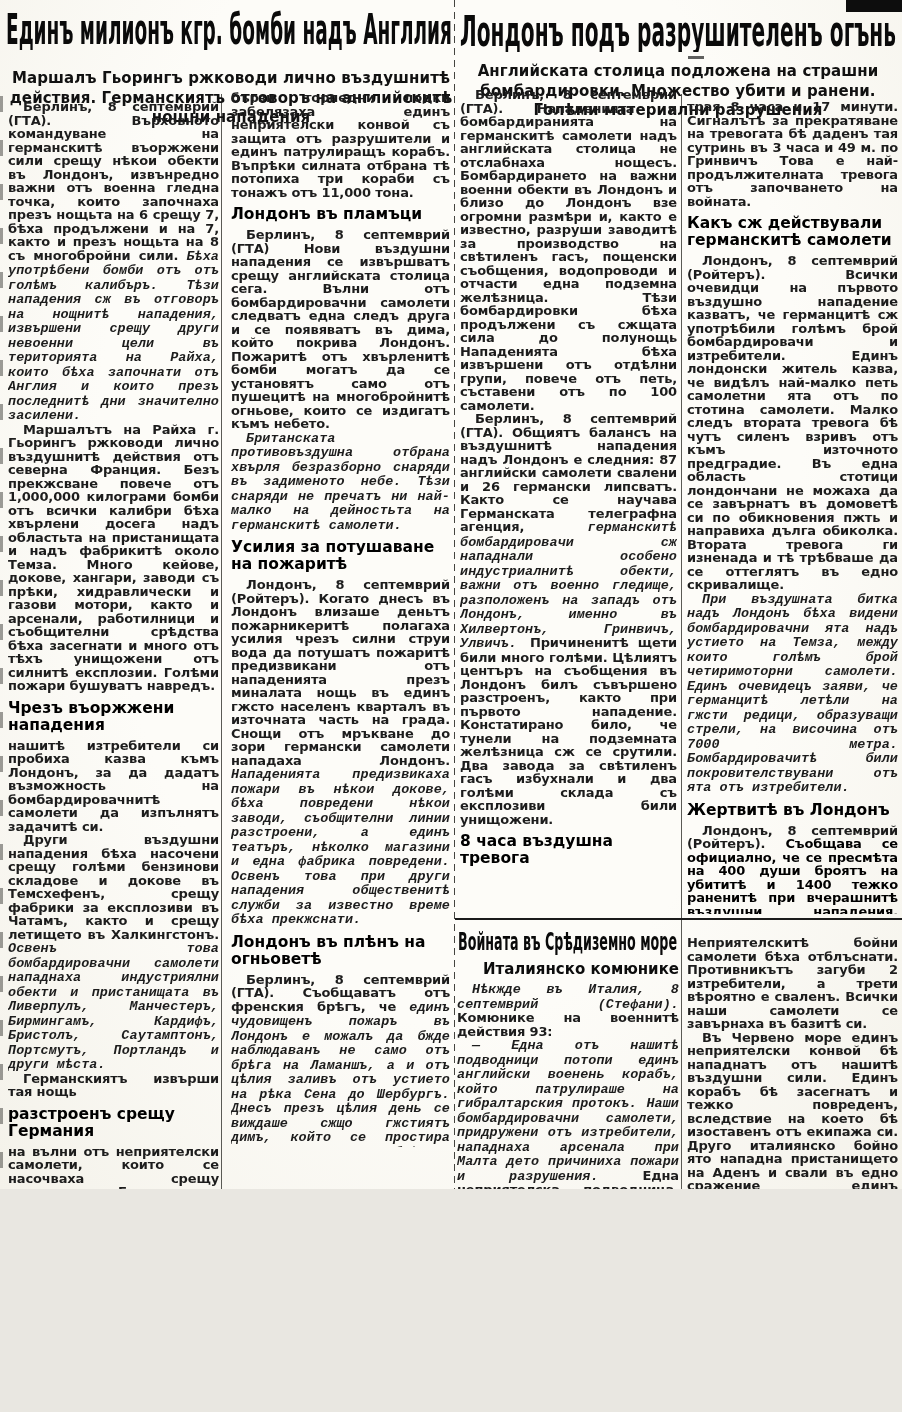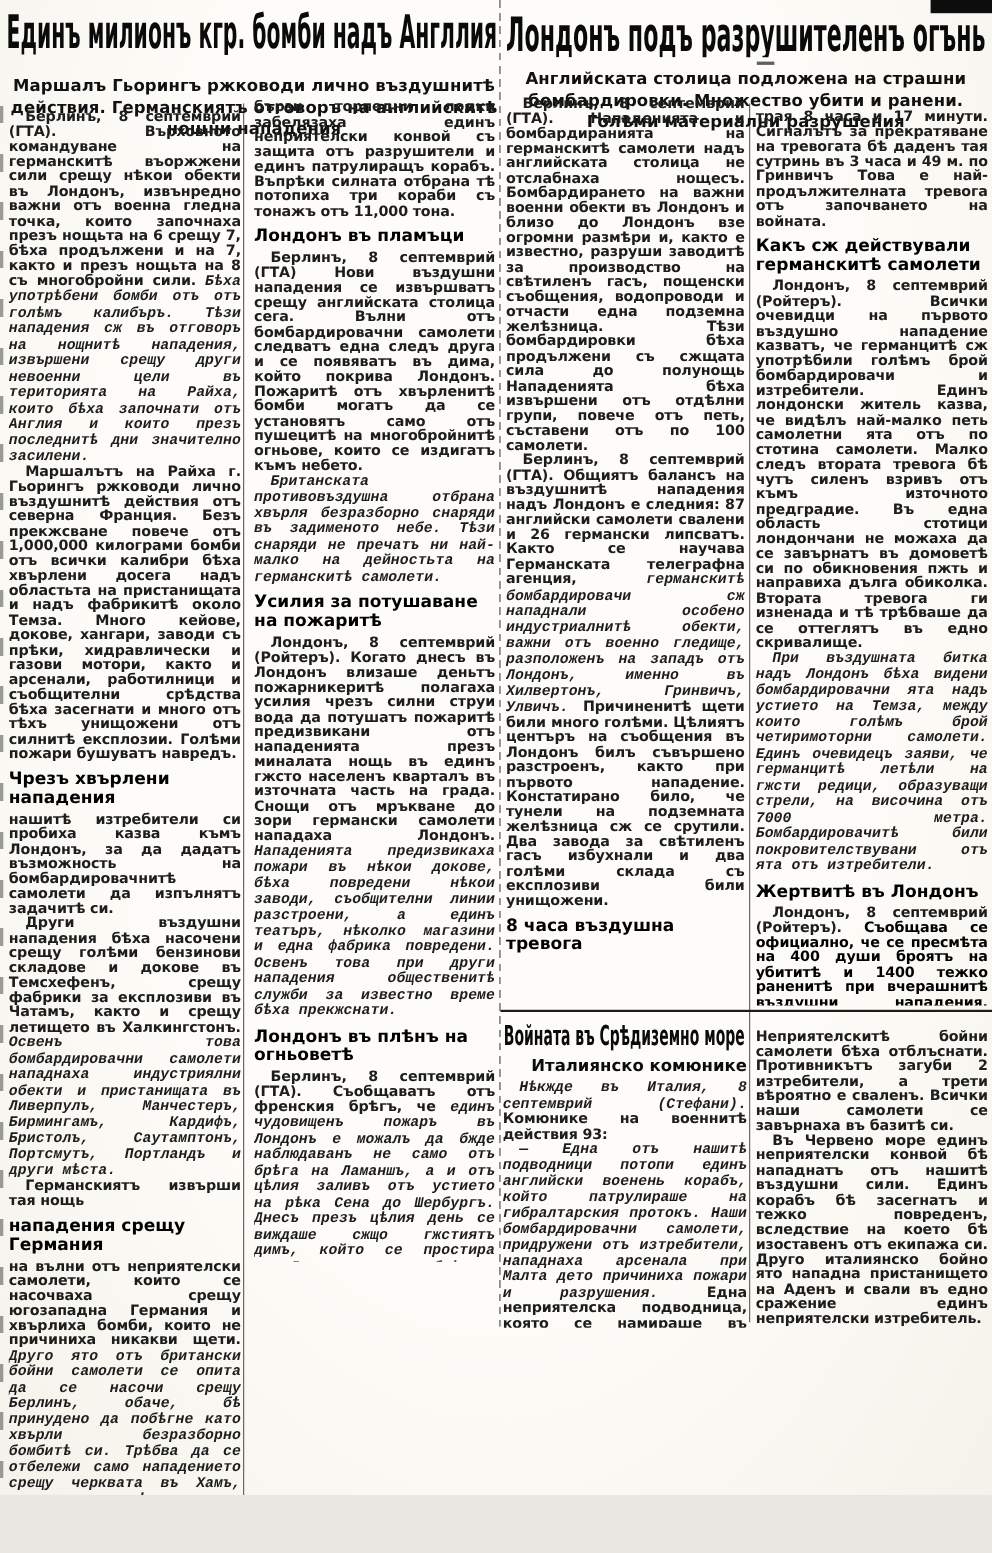--- a/index.html
+++ b/index.html
@@ -1,16 +1,16 @@
 <!DOCTYPE html>
 <html><head>
 <meta charset="utf-8">
 <style>
   html,body{margin:0;padding:0;background:#e9e7e1;}
-  .sheet{position:relative;width:902px;height:1359px;margin:0 auto;overflow:hidden;
+  .sheet{position:relative;width:902px;height:1189px;margin:0 auto;overflow:hidden;
     background:radial-gradient(ellipse at 50% 38%, #fdfcf8 55%, #f4f2ea 100%);
     font-family:"DejaVu Sans","Liberation Sans",sans-serif;color:#1c1c1c;}
   .abs{position:absolute;}
   svg text{font-family:"DejaVu Sans","Liberation Sans",sans-serif;font-weight:bold;fill:#0a0a0a;}
   .deck{font-weight:bold;font-size:15px;line-height:19.5px;text-align:center;color:#111;
     letter-spacing:0.1px;}
   .colbody{overflow:hidden;}
   .para{font-weight:bold;font-size:13px;line-height:13.5px;text-align:justify;
     text-indent:15px;margin:0;letter-spacing:-0.15px;color:#1d1d1d;}
   .para.noind{text-indent:0;}
@@ -49,25 +49,25 @@
   <div class="abs deck" style="left:8px;top:54px;width:446px;height:42px;margin-top:15px;">Маршалъ Гьорингъ ржководи лично въздушнитѣ действия. Германскиятъ отговоръ на английскитѣ нощни нападения</div>
 
   <svg class="abs" style="left:458px;top:5px;" width="442" height="47" viewBox="0 0 442 47">
     <text x="2" y="41" font-size="43" textLength="436" lengthAdjust="spacingAndGlyphs">Лондонъ подъ разрушителенъ огънь</text>
   </svg>
   <div class="abs deck" style="left:456px;top:62px;width:444px;height:44px;">Английската столица подложена на страшни бомбардировки. Множество убити и ранени. Голѣми материални разрушения</div>
 
   <div class="abs colbody" style="left:8px;top:100px;width:211px;height:1306px;">
       <div class="para"><span class="run-r">Берлинъ, 8 септемврий (ГТА). Върховното командуване на германскитѣ въоржжени сили срещу нѣкои обекти въ Лондонъ, извънредно важни отъ военна гледна точка, които започнаха презъ нощьта на 6 срещу 7, бѣха продължени и на 7, както и презъ нощьта на 8 съ многобройни сили. </span><span class="run-i">Бѣха употрѣбени бомби отъ отъ голѣмъ калибъръ. Тѣзи нападения сж въ отговоръ на нощнитѣ нападения, извършени срещу други невоенни цели въ територията на Райха, които бѣха започнати отъ Англия и които презъ последнитѣ дни значително засилени.</span></div>
       <div class="para"><span class="run-r">Маршалътъ на Райха г. Гьорингъ ржководи лично въздушнитѣ действия отъ северна Франция. Безъ прекжсване повече отъ 1,000,000 килограми бомби отъ всички калибри бѣха хвърлени досега надъ областьта на пристанищата и надъ фабрикитѣ около Темза. Много кейове, докове, хангари, заводи съ прѣки, хидравлически и газови мотори, както и арсенали, работилници и съобщителни срѣдства бѣха засегнати и много отъ тѣхъ унищожени отъ силнитѣ експлозии. Голѣми пожари бушуватъ навредъ.</span></div>
-      <div class="subhead"><span class="run-b">Чрезъ хвърлени нападения</span></div>
+      <div class="subhead"><span class="run-b">Чрезъ въоржжени нападения</span></div>
       <div class="para noind"><span class="run-r">нашитѣ изтребители си пробиха казва къмъ Лондонъ, за да дадатъ възможность на бомбардировачнитѣ самолети да изпълнятъ задачитѣ си.</span></div>
       <div class="para"><span class="run-r">Други въздушни нападения бѣха насочени срещу голѣми бензинови складове и докове въ Темсхефенъ, срещу фабрики за експлозиви въ Чатамъ, както и срещу летището въ Халкингстонъ. </span><span class="run-i">Освенъ това бомбардировачни самолети нападнаха индустриялни обекти и пристанищата въ Ливерпулъ, Манчестеръ, Бирмингамъ, Кардифъ, Бристолъ, Саутамптонъ, Портсмутъ, Портландъ и други мѣста.</span></div>
       <div class="para"><span class="run-r">Германскиятъ извърши тая нощь</span></div>
-      <div class="subhead"><span class="run-b">нападения срещу Германия</span></div>
+      <div class="subhead"><span class="run-b">разстроенъ срещу Германия</span></div>
       <div class="para noind"><span class="run-r">на вълни отъ неприятелски самолети, които се насочваха срещу югозападна Германия и хвърлиха бомби, които не причиниха никакви щети. </span><span class="run-i">Друго ято отъ британски бойни самолети се опита да се насочи срещу Берлинъ, обаче, бѣ принудено да побѣгне като хвърли безразборно бомбитѣ си. Трѣбва да се отбележи само нападението срещу черквата въ Хамъ, която претърпѣ известни повреди.</span></div>
     </div>
 
   <div class="abs colbody" style="left:231px;top:91px;width:219px;height:1056px;">
       <div class="para noind"><span class="run-r">бързи торпедни лодки забелязаха единъ неприятелски конвой съ защита отъ разрушители и единъ патрулиращъ корабъ. Въпрѣки силната отбрана тѣ потопиха три кораби съ тонажъ отъ 11,000 тона.</span></div>
       <div class="subhead"><span class="run-b">Лондонъ въ пламъци</span></div>
       <div class="para"><span class="run-r">Берлинъ, 8 септемврий (ГТА) Нови въздушни нападения се извършватъ срещу английската столица сега. Вълни отъ бомбардировачни самолети следватъ една следъ друга и се появяватъ въ дима, който покрива Лондонъ. Пожаритѣ отъ хвърленитѣ бомби могатъ да се установятъ само отъ пушецитѣ на многобройнитѣ огньове, които се издигатъ къмъ небето.</span></div>
       <div class="para"><span class="run-i">Британската противовъздушна отбрана хвърля безразборно снаряди въ задименото небе. Тѣзи снаряди не пречатъ ни най-малко на дейностьта на германскитѣ самолети.</span></div>
       <div class="subhead"><span class="run-b">Усилия за потушаване на пожаритѣ</span></div>
       <div class="para"><span class="run-r">Лондонъ, 8 септемврий (Ройтеръ). Когато днесъ въ Лондонъ влизаше деньтъ пожарникеритѣ полагаха усилия чрезъ силни струи вода да потушатъ пожаритѣ предизвикани отъ нападенията презъ миналата нощь въ единъ гжсто населенъ кварталъ въ източната часть на града. Снощи отъ мръкване до зори германски самолети нападаха Лондонъ. </span><span class="run-i">Нападенията предизвикаха пожари въ нѣкои докове, бѣха повредени нѣкои заводи, съобщителни линии разстроени, а единъ театъръ, нѣколко магазини и една фабрика повредени. Освенъ това при други нападения общественитѣ служби за известно време бѣха прекжснати.</span></div>

